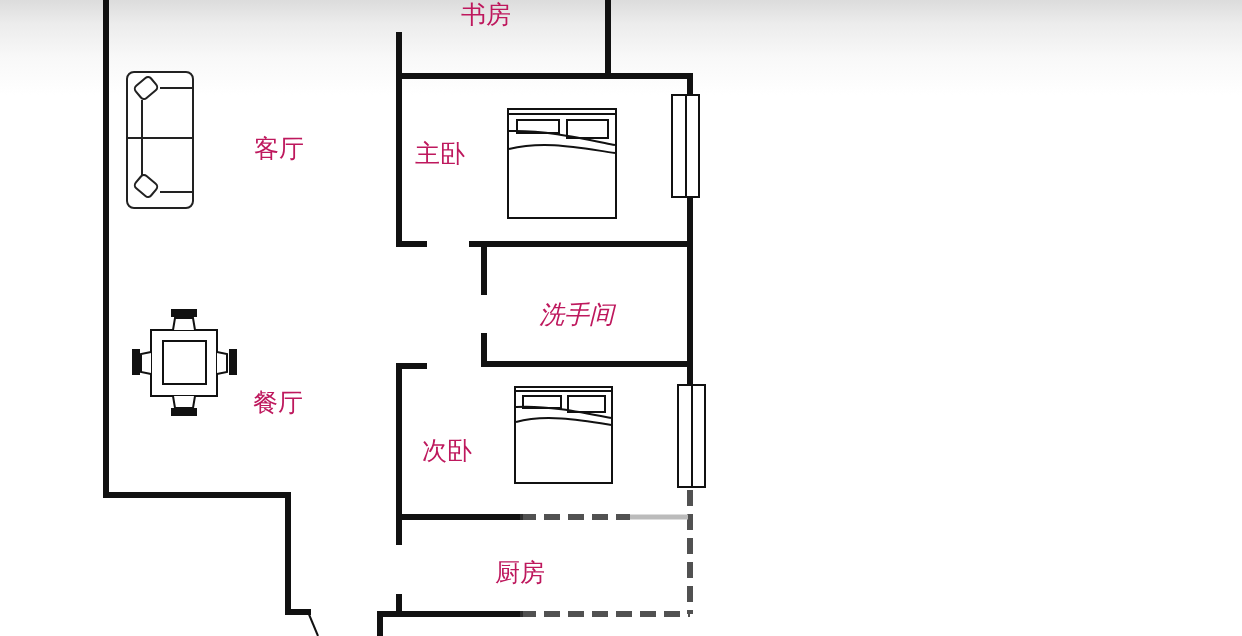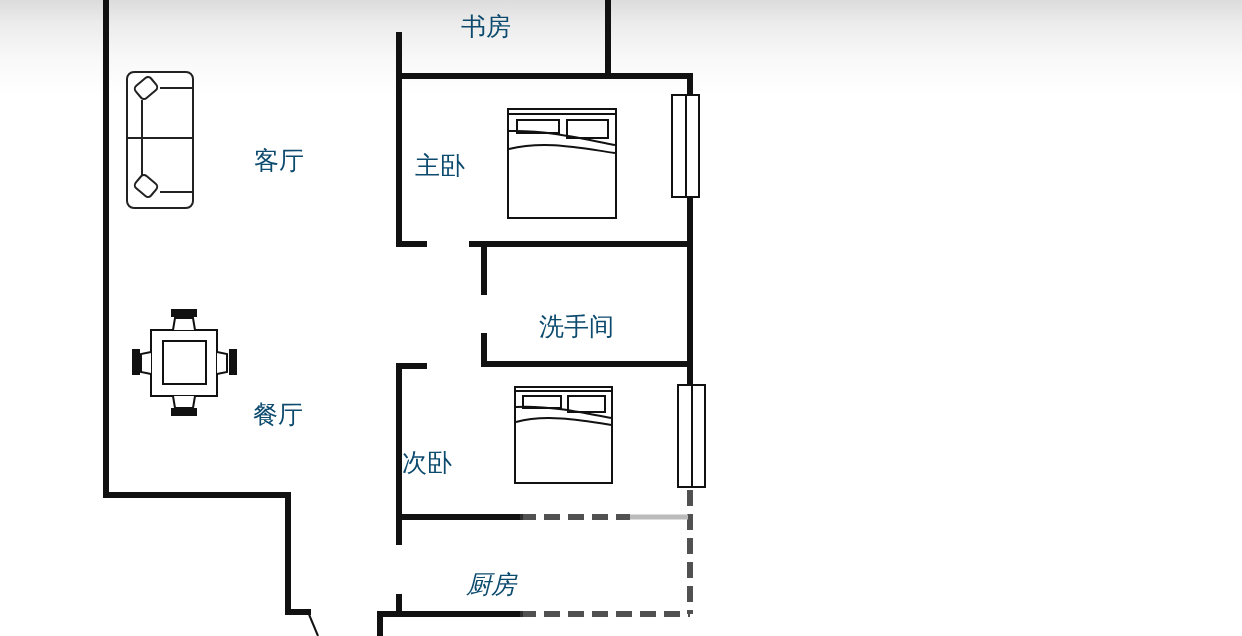--- a/index.html
+++ b/index.html
@@ -8,22 +8,22 @@
     background: #ffffff;
     font-family: "DejaVu Sans", sans-serif;
   }
   .top-shade {
     position: absolute; left: 0; top: 0; width: 1242px; height: 95px;
     background: linear-gradient(to bottom, #dcdcdc 0%, #ececec 25%, #f8f8f8 60%, rgba(255,255,255,0) 100%);
     z-index: 0;
   }
   svg.plan { position: absolute; left: 0; top: 0; z-index: 1; }
   .room-label {
-    position: absolute; z-index: 2; font-size: 25px; color: #0c4a6e;
-    white-space: nowrap; letter-spacing: 0px; line-height: 1; margin-top: 12px;
+    position: absolute; z-index: 2; font-size: 25px; color: #be185d;
+    white-space: nowrap; letter-spacing: 0px; line-height: 1;
   }
 </style>
 </head>
 <body>
 
 <div class="top-shade"></div>
 
 <svg class="plan" width="1242" height="636" viewBox="0 0 1242 636">
   <g stroke="#111" stroke-width="6" fill="none" stroke-linecap="square">
 
@@ -122,16 +122,16 @@
     <rect x="523" y="396" width="38" height="12"></rect>
     <rect x="568" y="396" width="37" height="16"></rect>
     <path d="M516 407 C545 405, 580 412, 611 418" fill="none"></path>
     <path d="M516 422 C545 414, 580 420, 611 425" fill="none"></path>
   </g>
 </svg>
 
 <div class="room-label" style="left:461px; top:2px;">书房</div>
 <div class="room-label" style="left:254px; top:136px;">客厅</div>
 <div class="room-label" style="left:415px; top:141px;">主卧</div>
-<div class="room-label" style="left:539px; top:302px;">洗手间</div>
+<div class="room-label" style="left:539px; top:302px;font-style:italic;">洗手间</div>
 <div class="room-label" style="left:253px; top:392px;font-family:Liberation Mono, monospace;">餐厅</div>
-<div class="room-label" style="left:402px; top:438px;">次卧</div>
-<div class="room-label" style="left:466px; top:560px;font-style:italic;">厨房</div>
+<div class="room-label" style="left:422px; top:438px;">次卧</div>
+<div class="room-label" style="left:495px; top:560px;">厨房</div>
 
 </body></html>

